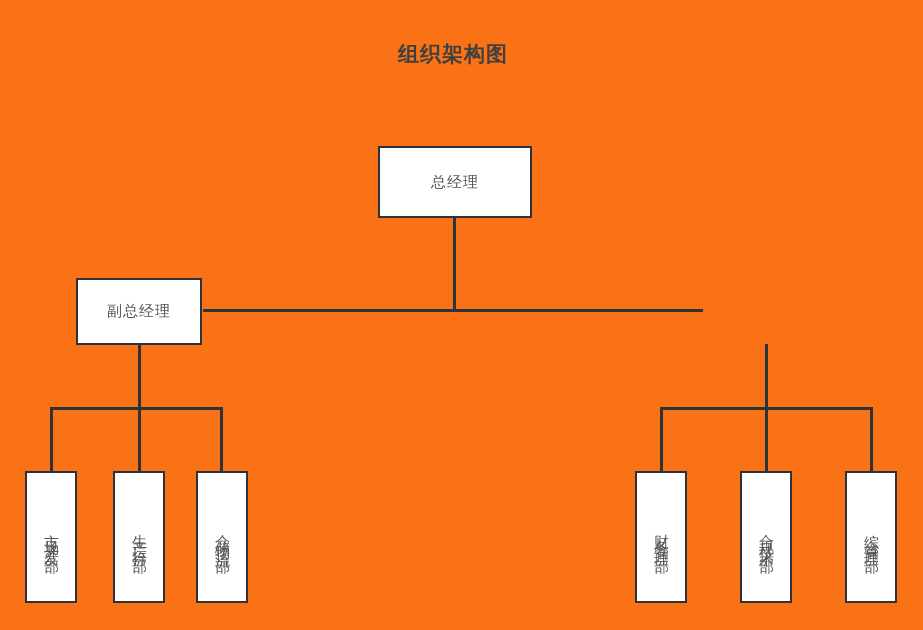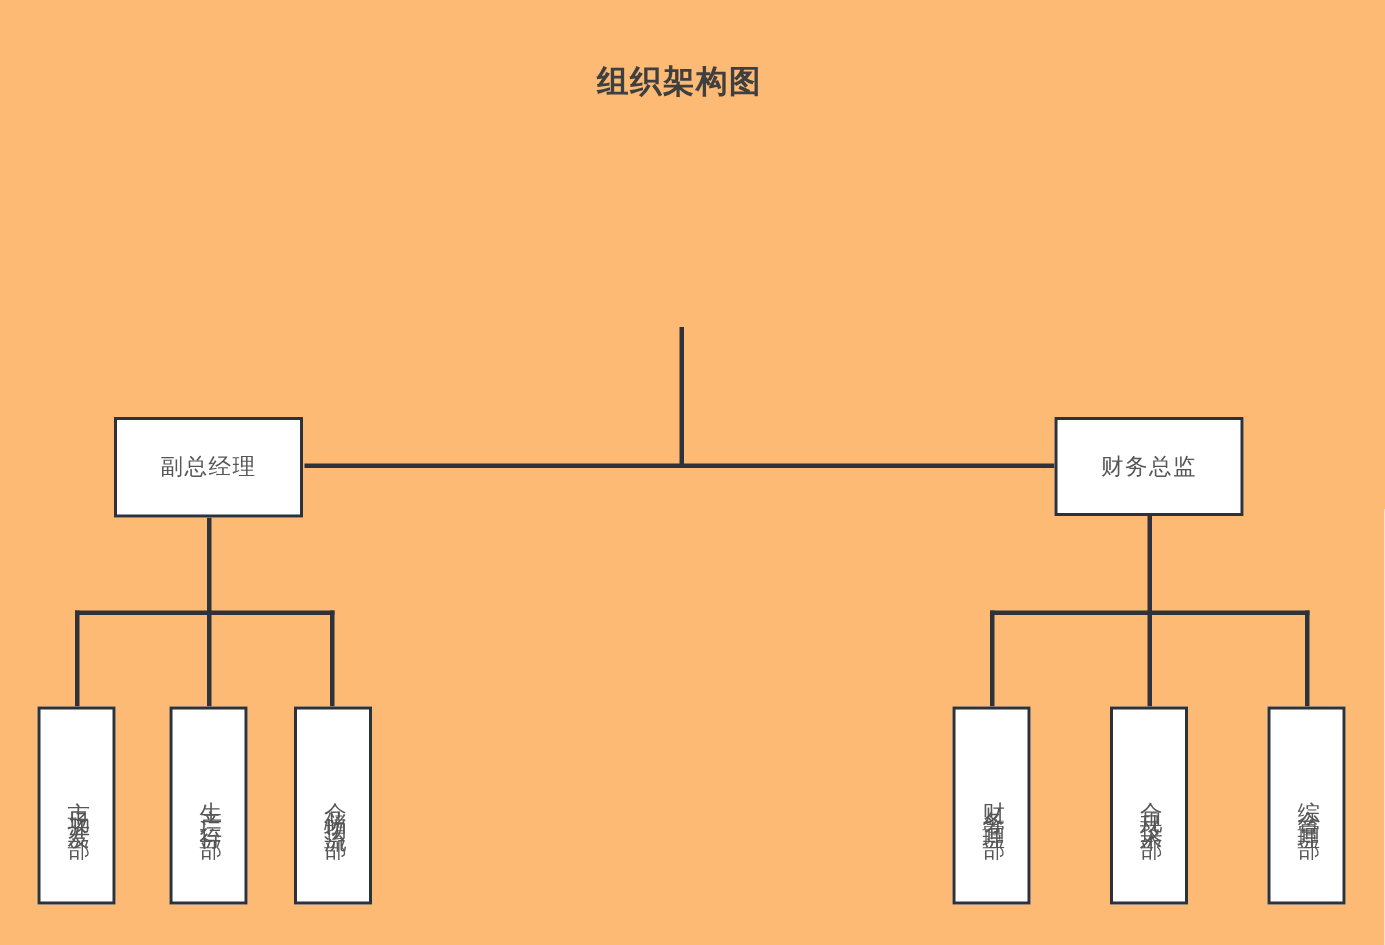--- a/index.html
+++ b/index.html
@@ -5,21 +5,21 @@
   html, body {
     margin: 0;
     padding: 0;
     background: #ffffff;
     font-family: "Liberation Sans", "DejaVu Sans", sans-serif;
   }
   .canvas {
     position: relative;
     width: 923px;
     height: 630px;
-    background: #fdba74;
+    background: #f97316;
     overflow: hidden;
   }
   .title {
     position: absolute;
     top: 40px;
     left: 453px;
     transform: translateX(-50%);
     margin: 0;
     font-size: 21px;
     font-weight: 700;
@@ -92,26 +92,26 @@
   <div class="line h-left"></div>
   <div class="line d-l1"></div>
   <div class="line d-l2"></div>
   <div class="line d-l3"></div>
   <div class="line v-right"></div>
   <div class="line h-right"></div>
   <div class="line d-r1"></div>
   <div class="line d-r2"></div>
   <div class="line d-r3"></div>
 
+  <div class="node n-root">
+    <span class="label">总经理</span>
+  </div>
 
   <div class="node n-deputy">
     <span class="label">副总经理</span>
-  </div>
-  <div class="node n-finance">
-    <span class="label">财务总监</span>
   </div>
 
   <div class="node vertical dept n-l1">
     <span class="label">市场开发部</span>
   </div>
   <div class="node vertical dept n-l2">
     <span class="label">生产运行部</span>
   </div>
   <div class="node vertical dept n-l3">
     <span class="label">仓储物流部</span>

